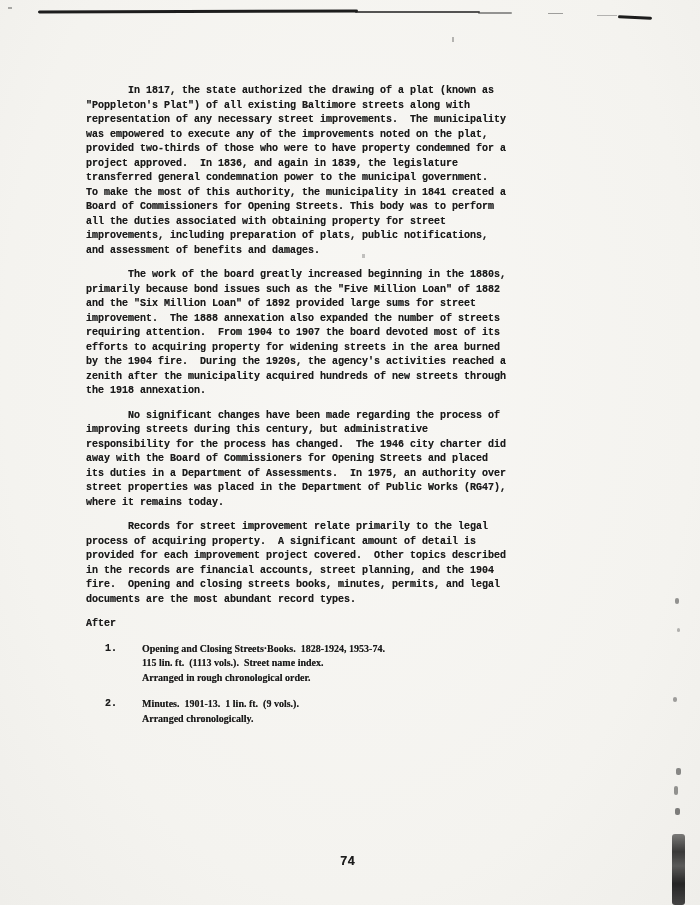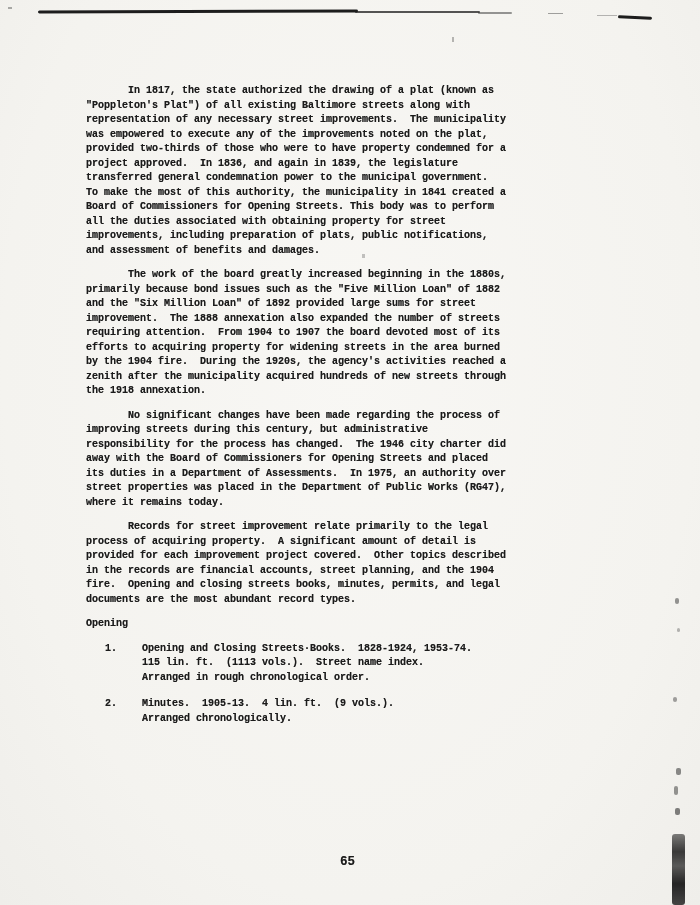--- a/index.html
+++ b/index.html
@@ -21,21 +21,21 @@
     width: 580px;
     font-size: 10px;
     line-height: 14.5px;
     letter-spacing: 0;
     text-shadow: 0 0 0.5px rgba(10,10,10,0.55);
   }
   .para { white-space: pre; margin: 0 0 10px 0; }
   .heading { white-space: pre; margin: 0 0 10px 0; }
   .series-item { display: flex; margin: 0 0 12px 19px; }
   .series-num { width: 37px; flex: 0 0 37px; }
-  .series-lines { white-space: pre; }
+  .series-lines { white-space: pre; font-family: Liberation Serif, serif; }
   .page-number {
     position: absolute;
     left: 340px;
     top: 855px;
     font-size: 12.5px;
     text-shadow: 0 0 0.5px rgba(10,10,10,0.55);
   }
   
   .artifact { position: absolute; background: #1d1d1d; pointer-events: none; }
   .streak-main   { left: 38px;  top: 10px;  width: 320px; height: 3px; border-radius: 2px; transform: rotate(-0.15deg); }
@@ -120,32 +120,32 @@
 where it remains today.</div>
 
 
     <div class="para">       Records for street improvement relate primarily to the legal
 process of acquiring property.  A significant amount of detail is
 provided for each improvement project covered.  Other topics described
 in the records are financial accounts, street planning, and the 1904
 fire.  Opening and closing streets books, minutes, permits, and legal
 documents are the most abundant record types.</div>
 
-    <div class="heading">Opening</div>
+    <div class="heading">After</div>
 
     <div class="series-item">
       <span class="series-num">1.</span>
       <div class="series-lines">Opening and Closing Streets·Books.  1828-1924, 1953-74.
 115 lin. ft.  (1113 vols.).  Street name index.
 Arranged in rough chronological order.</div>
     </div>
 
     <div class="series-item">
       <span class="series-num">2.</span>
-      <div class="series-lines">Minutes.  1905-13.  4 lin. ft.  (9 vols.).
+      <div class="series-lines">Minutes.  1901-13.  1 lin. ft.  (9 vols.).
 Arranged chronologically.</div>
     </div>
 
   </div>
 
-  <div class="page-number">65</div>
+  <div class="page-number">74</div>
 
 </div>
 
 </body></html>

